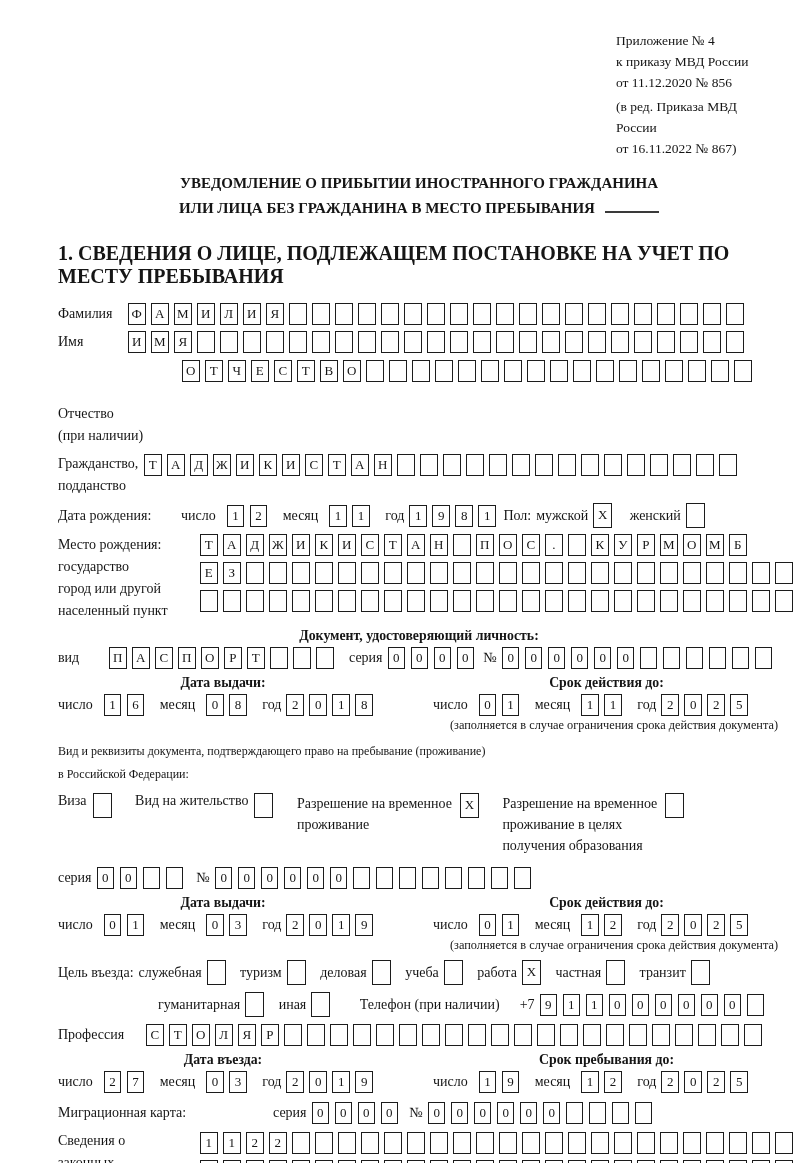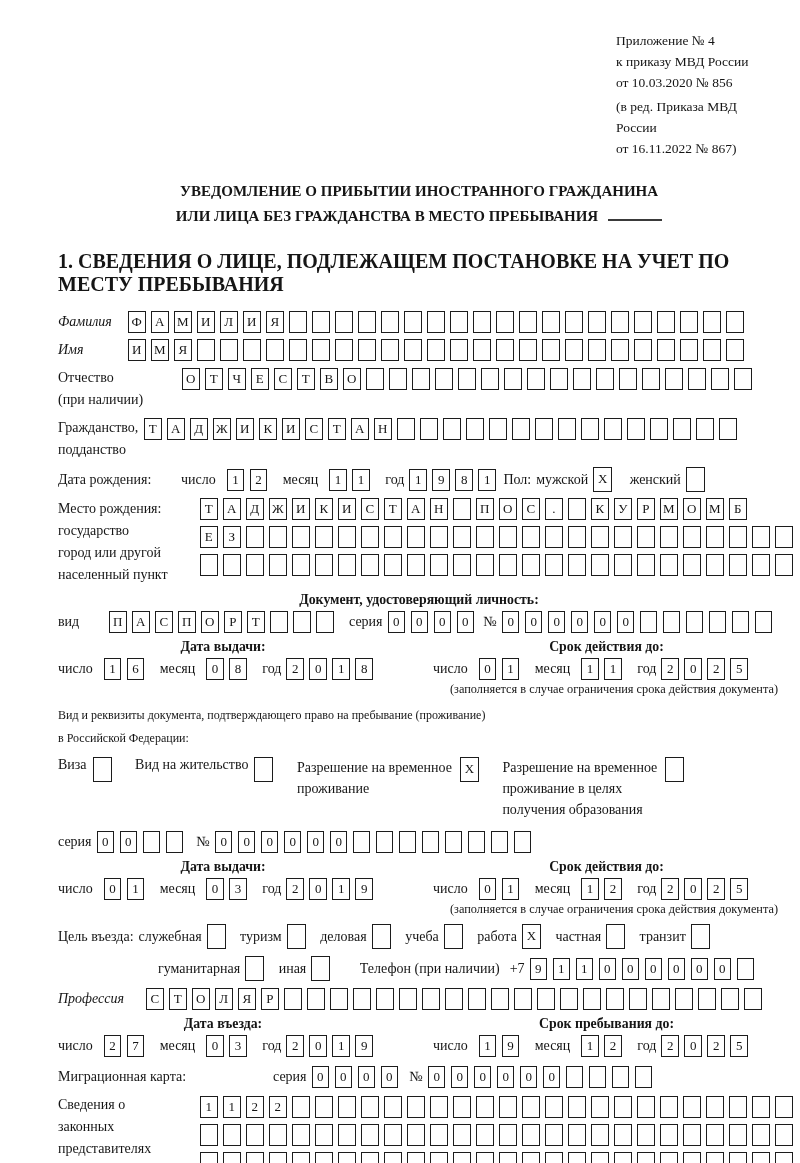--- a/index.html
+++ b/index.html
@@ -4,35 +4,35 @@
 <style>
   * { margin:0; padding:0; box-sizing:border-box; }
   html,body { width:800px; background:#fff; }
   body { height:1163px; overflow:hidden; font-family:"Liberation Serif","DejaVu Serif",serif; color:#151515; font-size:14px; }
   .page { width:800px; height:1163px; padding:30px 20px 0 58px; }
 
   
   .hdr { margin-left:558px; font-size:13.5px; line-height:21px; }
   .hdr .grp2 { margin-top:3px; }
   .forma { text-align:right; padding-right:14px; font-weight:bold; font-size:15px; margin-top:13px; letter-spacing:.5px; }
-  .title { text-align:center; font-weight:bold; font-size:15px; margin-top:20px; line-height:25px; }
+  .title { text-align:center; font-weight:bold; font-size:15px; margin-top:12px; line-height:25px; }
   .blank { display:inline-block; width:54px; border-bottom:2.2px solid #3a3a3a; height:13px; margin-left:10px; }
   .sect { font-weight:bold; font-size:20px; margin-top:21px; margin-bottom:15px; }
 
   
   .cells { white-space:nowrap; flex:none; line-height:0;text-decoration:underline; }
   .cell { display:inline-block; width:17.5px; height:22px; border:1.6px solid #1c1c1c; margin-right:5.5px;
           text-align:center; font-size:13px; line-height:19px; vertical-align:middle; background:#fff; }
   .tall .cell { width:19px; height:25px; line-height:22px; }
 
   .row { display:flex; align-items:center; margin-bottom:6px; }
   .mrow { display:flex; align-items:flex-start; margin-bottom:6px; }
-  .lbl { flex:none;font-style:italic; }
+  .lbl { flex:none; }
   .lblcol { flex:none; line-height:22px; }
-  .w70 { width:70px; } .w124 { width:124px; } .w86 { width:86px; } .w142 { width:142px; }
+  .w70 { width:70px; } .w124 { width:124px;margin-top:44px; } .w86 { width:86px; } .w142 { width:142px; }
   .stack .crow { margin-bottom:6px; }
 
   
   .dcols { display:flex; margin-bottom:1px; }
   .dcol-l { width:375px; flex:none; }
   .dcol-r { flex:1; }
   .dtitle { text-align:center; font-size:13.8px; font-weight:bold; margin-bottom:3px; }
   .dtitle.plain { font-weight:bold; }
   .dline { display:flex; align-items:center; }
   .dl { margin-right:5px; flex:none; }
@@ -50,31 +50,31 @@
   .indent100 { margin-left:100px; }
 </style>
 </head>
 <body>
 
 <div class="page">
 
   <div class="hdr">
     <div>Приложение № 4</div>
     <div>к приказу МВД России</div>
-    <div>от 10.03.2020 № 856</div>
+    <div>от 11.12.2020 № 856</div>
     <div class="grp2">
       <div>(в ред. Приказа МВД России</div>
       <div>от 16.11.2022 № 867)</div>
     </div>
   </div>
 
 
   <div class="title">
     <div>УВЕДОМЛЕНИЕ О ПРИБЫТИИ ИНОСТРАННОГО ГРАЖДАНИНА</div>
-    <div><span>ИЛИ ЛИЦА БЕЗ ГРАЖДАНСТВА В МЕСТО ПРЕБЫВАНИЯ</span><span class="blank"></span></div>
+    <div><span>ИЛИ ЛИЦА БЕЗ ГРАЖДАНИНА В МЕСТО ПРЕБЫВАНИЯ</span><span class="blank"></span></div>
   </div>
 
   <div class="sect">1. СВЕДЕНИЯ О ЛИЦЕ, ПОДЛЕЖАЩЕМ ПОСТАНОВКЕ НА УЧЕТ ПО МЕСТУ ПРЕБЫВАНИЯ</div>
 
   <div class="row">
     <span class="lbl w70">Фамилия</span>
     <span class="cells"><span class="cell">Ф</span><span class="cell">А</span><span class="cell">М</span><span class="cell">И</span><span class="cell">Л</span><span class="cell">И</span><span class="cell">Я</span><span class="cell"></span><span class="cell"></span><span class="cell"></span><span class="cell"></span><span class="cell"></span><span class="cell"></span><span class="cell"></span><span class="cell"></span><span class="cell"></span><span class="cell"></span><span class="cell"></span><span class="cell"></span><span class="cell"></span><span class="cell"></span><span class="cell"></span><span class="cell"></span><span class="cell"></span><span class="cell"></span><span class="cell"></span><span class="cell"></span></span>
   </div>
 
   <div class="row">
@@ -233,21 +233,21 @@
     <span class="cells tall pbox"><span class="cell"></span></span>
     <span class="plbl">транзит</span>
     <span class="cells tall"><span class="cell"></span></span>
   </div>
 
   <div class="purpose indent100">
     <span class="plbl">гуманитарная</span>
     <span class="cells tall pbox"><span class="cell"></span></span>
     <span class="plbl">иная</span>
     <span class="cells tall" style="margin-right:24px"><span class="cell"></span></span>
-    <span class="plbl" style="margin-right:10px">Телефон (при наличии)</span>
+    <span class="plbl" style="margin-right:20px">Телефон (при наличии)</span>
     <span class="plbl">+7</span>
     <span class="cells"><span class="cell">9</span><span class="cell">1</span><span class="cell">1</span><span class="cell">0</span><span class="cell">0</span><span class="cell">0</span><span class="cell">0</span><span class="cell">0</span><span class="cell">0</span><span class="cell"></span></span>
   </div>
 
   <div class="row">
     <span class="lbl" style="width:88px">Профессия</span>
     <span class="cells"><span class="cell">С</span><span class="cell">Т</span><span class="cell">О</span><span class="cell">Л</span><span class="cell">Я</span><span class="cell">Р</span><span class="cell"></span><span class="cell"></span><span class="cell"></span><span class="cell"></span><span class="cell"></span><span class="cell"></span><span class="cell"></span><span class="cell"></span><span class="cell"></span><span class="cell"></span><span class="cell"></span><span class="cell"></span><span class="cell"></span><span class="cell"></span><span class="cell"></span><span class="cell"></span><span class="cell"></span><span class="cell"></span><span class="cell"></span><span class="cell"></span><span class="cell"></span></span>
   </div>
 
   <div class="dcols" style="margin-top:3px">

